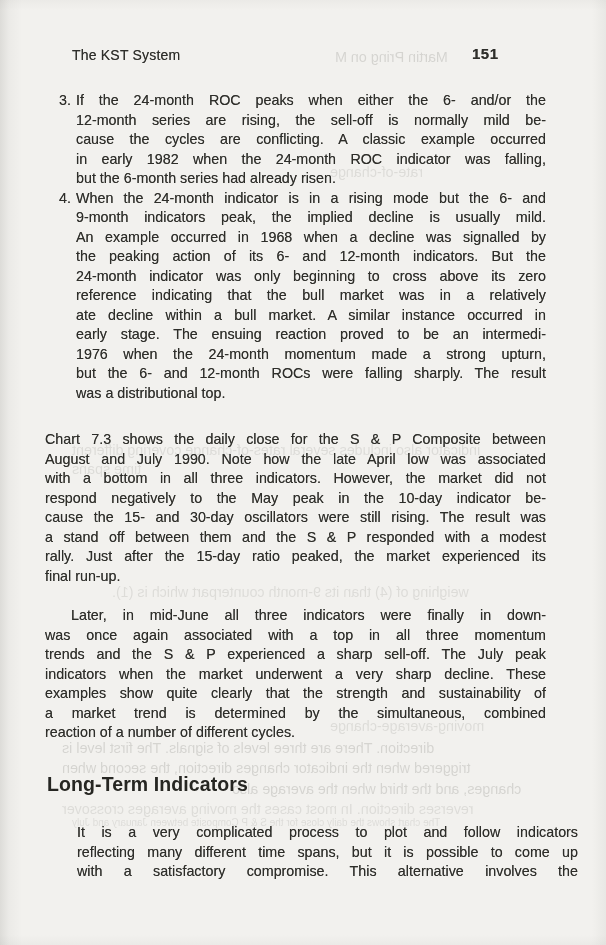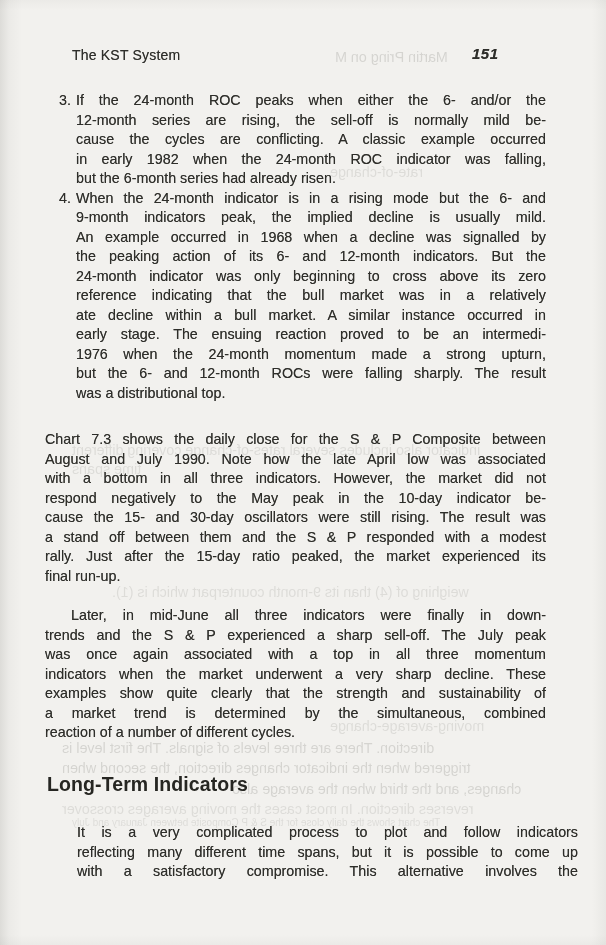--- a/index.html
+++ b/index.html
@@ -20,21 +20,21 @@
   }
   .ink { text-shadow: 0 0 0.4px rgba(46,46,42,0.65); }
 
   
   .running-head {
     position: absolute; left: 54px; top: 47px;
     font-size: 14px; letter-spacing: 0.2px; margin-left: 18px;
   }
   .page-number {
     position: absolute; left: 472px; top: 45px;
-    font-size: 15px; font-weight: bold; letter-spacing: 0.5px; font-style: italic;
+    font-size: 15px; font-weight: bold; letter-spacing: 0.5px;
   }
 
   
   .block { position: absolute; font-size: 14.3px; line-height: 19.5px; }
   .jl { text-align: justify; text-align-last: justify; }
   .jl.end { text-align-last: left; }
   .jl.ind { padding-left: 26px; }
 
   .numbered-list { left: 59px; top: 91px; width: 487px; }
   .list-item { position: relative; padding-left: 17px; }
@@ -121,22 +121,22 @@
     <div class="jl">with a bottom in all three indicators. However, the market did not</div>
     <div class="jl">respond negatively to the May peak in the 10-day indicator be-</div>
     <div class="jl">cause the 15- and 30-day oscillators were still rising. The result was</div>
     <div class="jl">a stand off between them and the S &amp; P responded with a modest</div>
     <div class="jl">rally. Just after the 15-day ratio peaked, the market experienced its</div>
     <div class="jl end">final run-up.</div>
   </section>
 
   <section class="block para-2 ink">
     <div class="jl ind">Later, in mid-June all three indicators were finally in down-</div>
+    <div class="jl">was once again associated with a top in all three momentum</div>
     <div class="jl">trends and the S &amp; P experienced a sharp sell-off. The July peak</div>
-    <div class="jl">was once again associated with a top in all three momentum</div>
     <div class="jl">indicators when the market underwent a very sharp decline. These</div>
     <div class="jl">examples show quite clearly that the strength and sustainability of</div>
     <div class="jl">a market trend is determined by the simultaneous, combined</div>
     <div class="jl end">reaction of a number of different cycles.</div>
   </section>
 
   <h2 class="section-heading">Long-Term Indicators</h2>
 
   <section class="block para-3 ink">
     <div class="jl">It is a very complicated process to plot and follow indicators</div>

